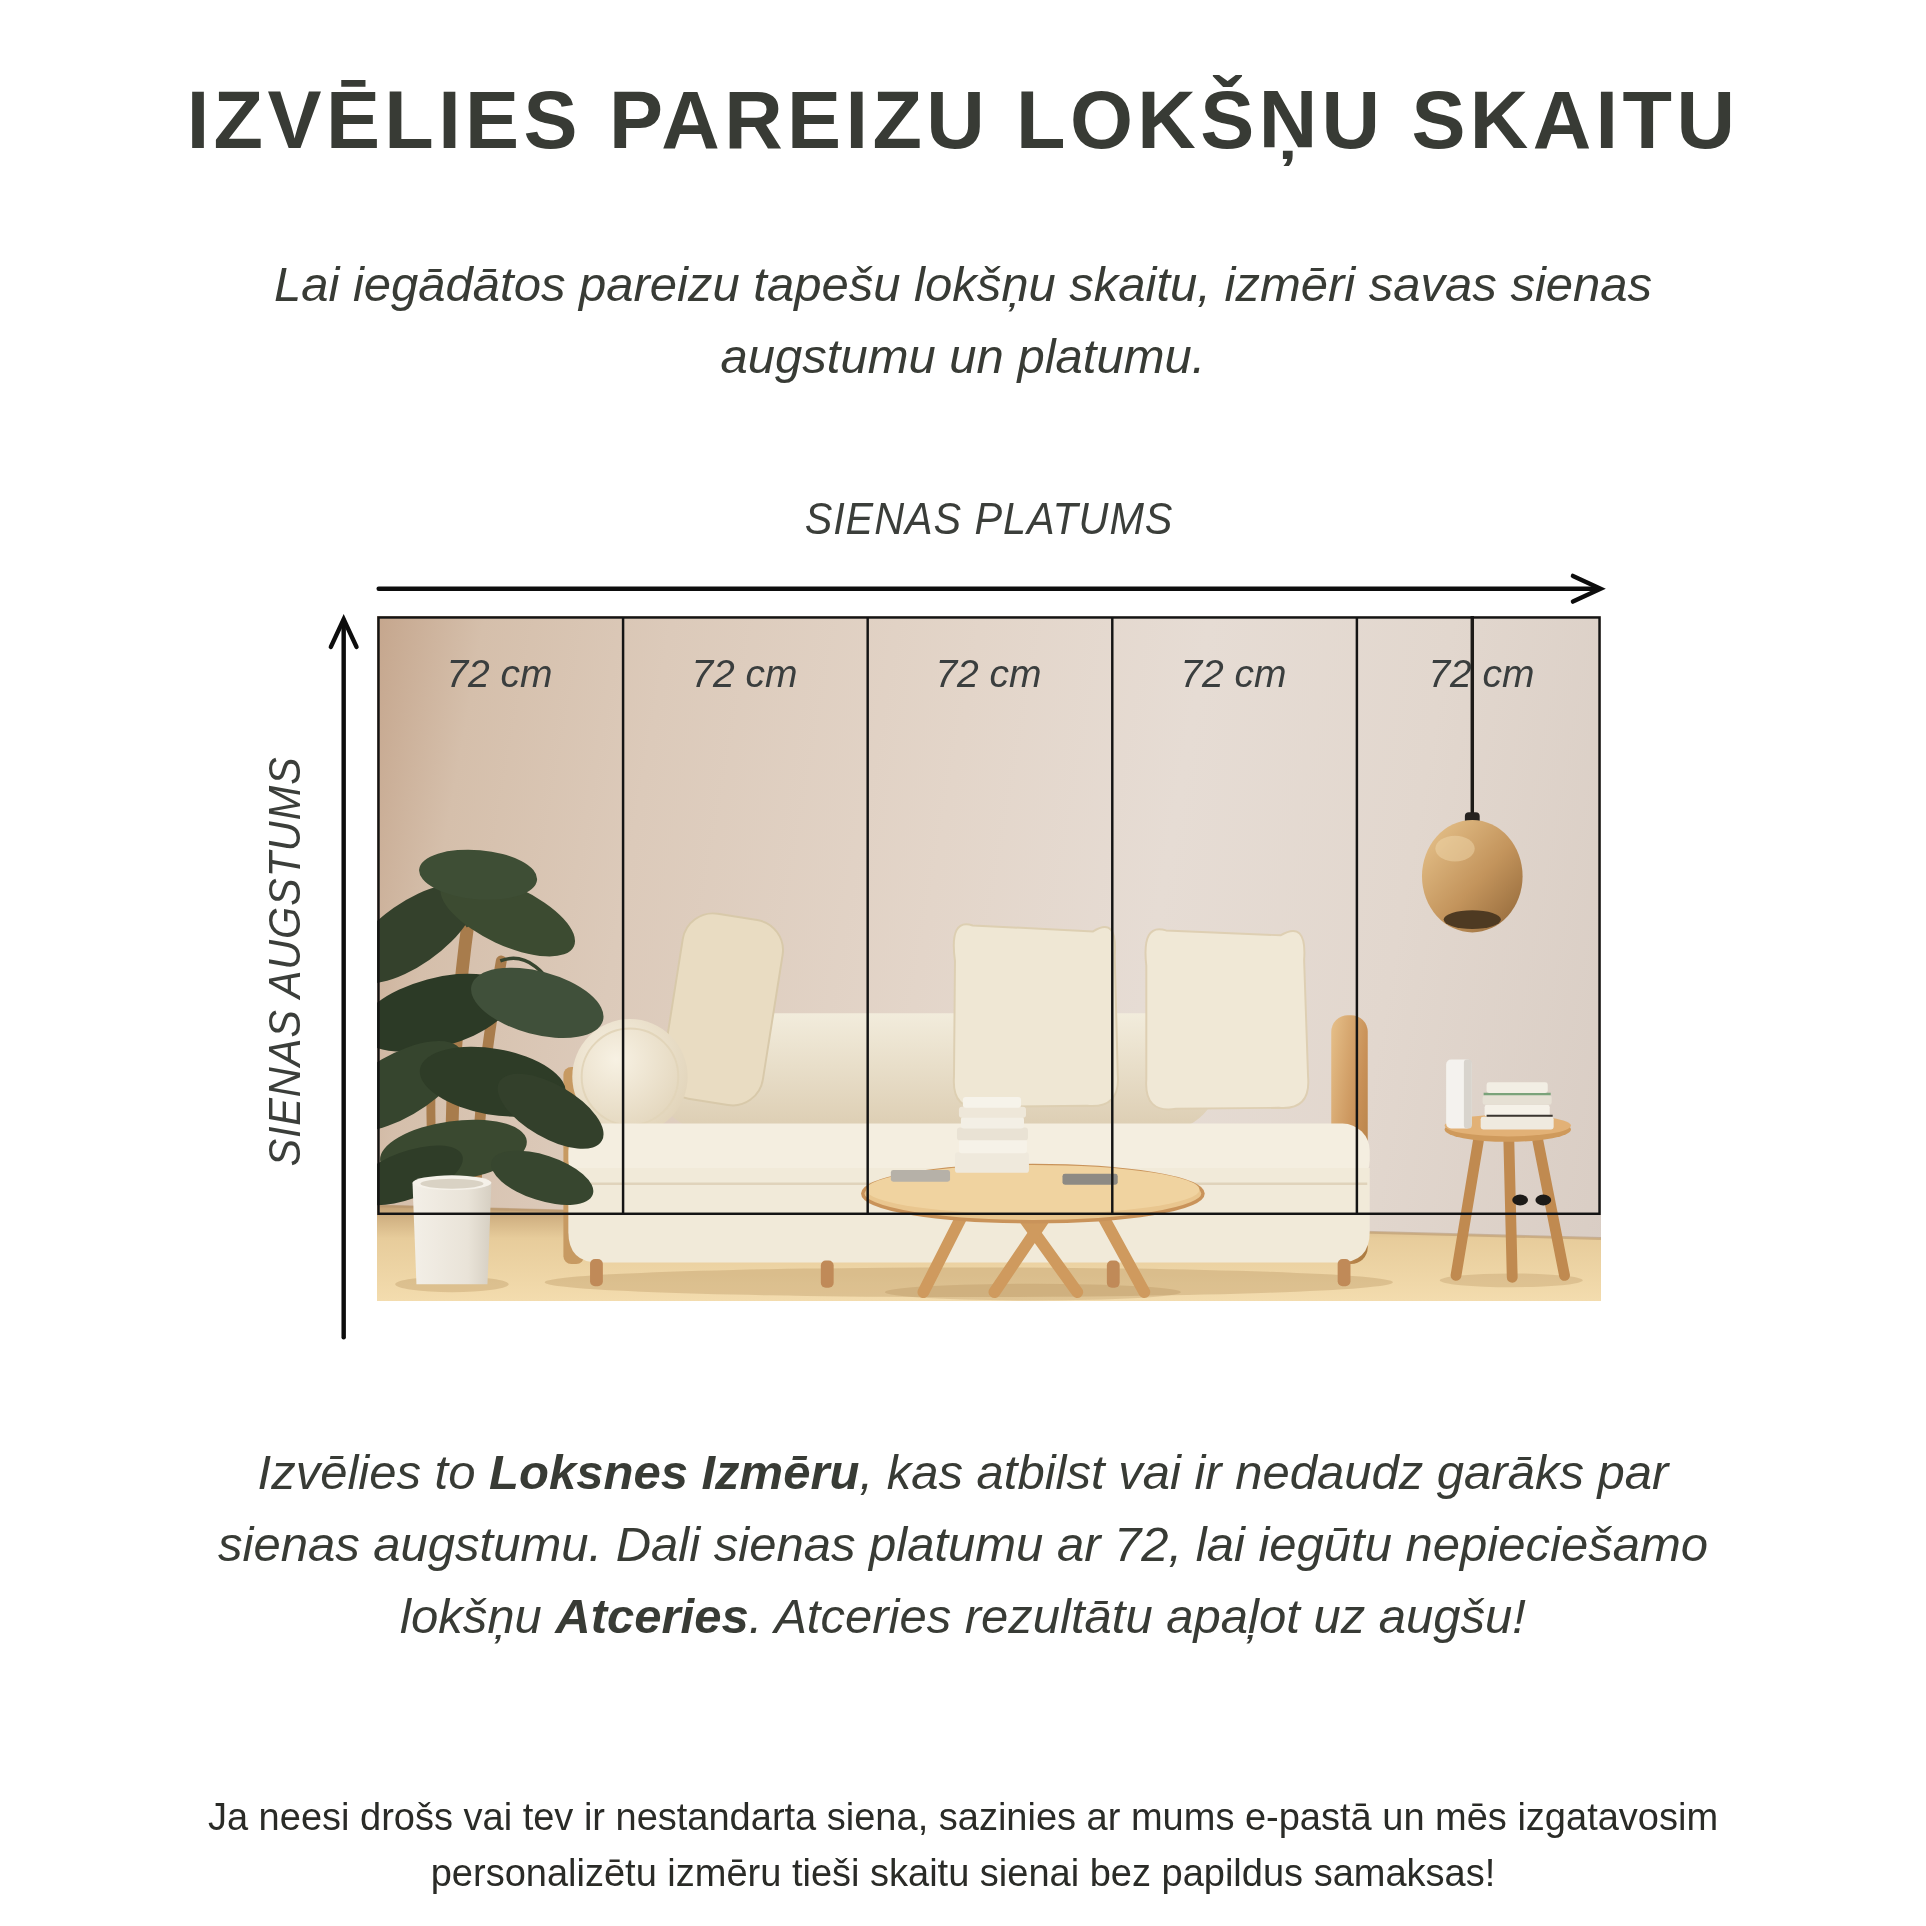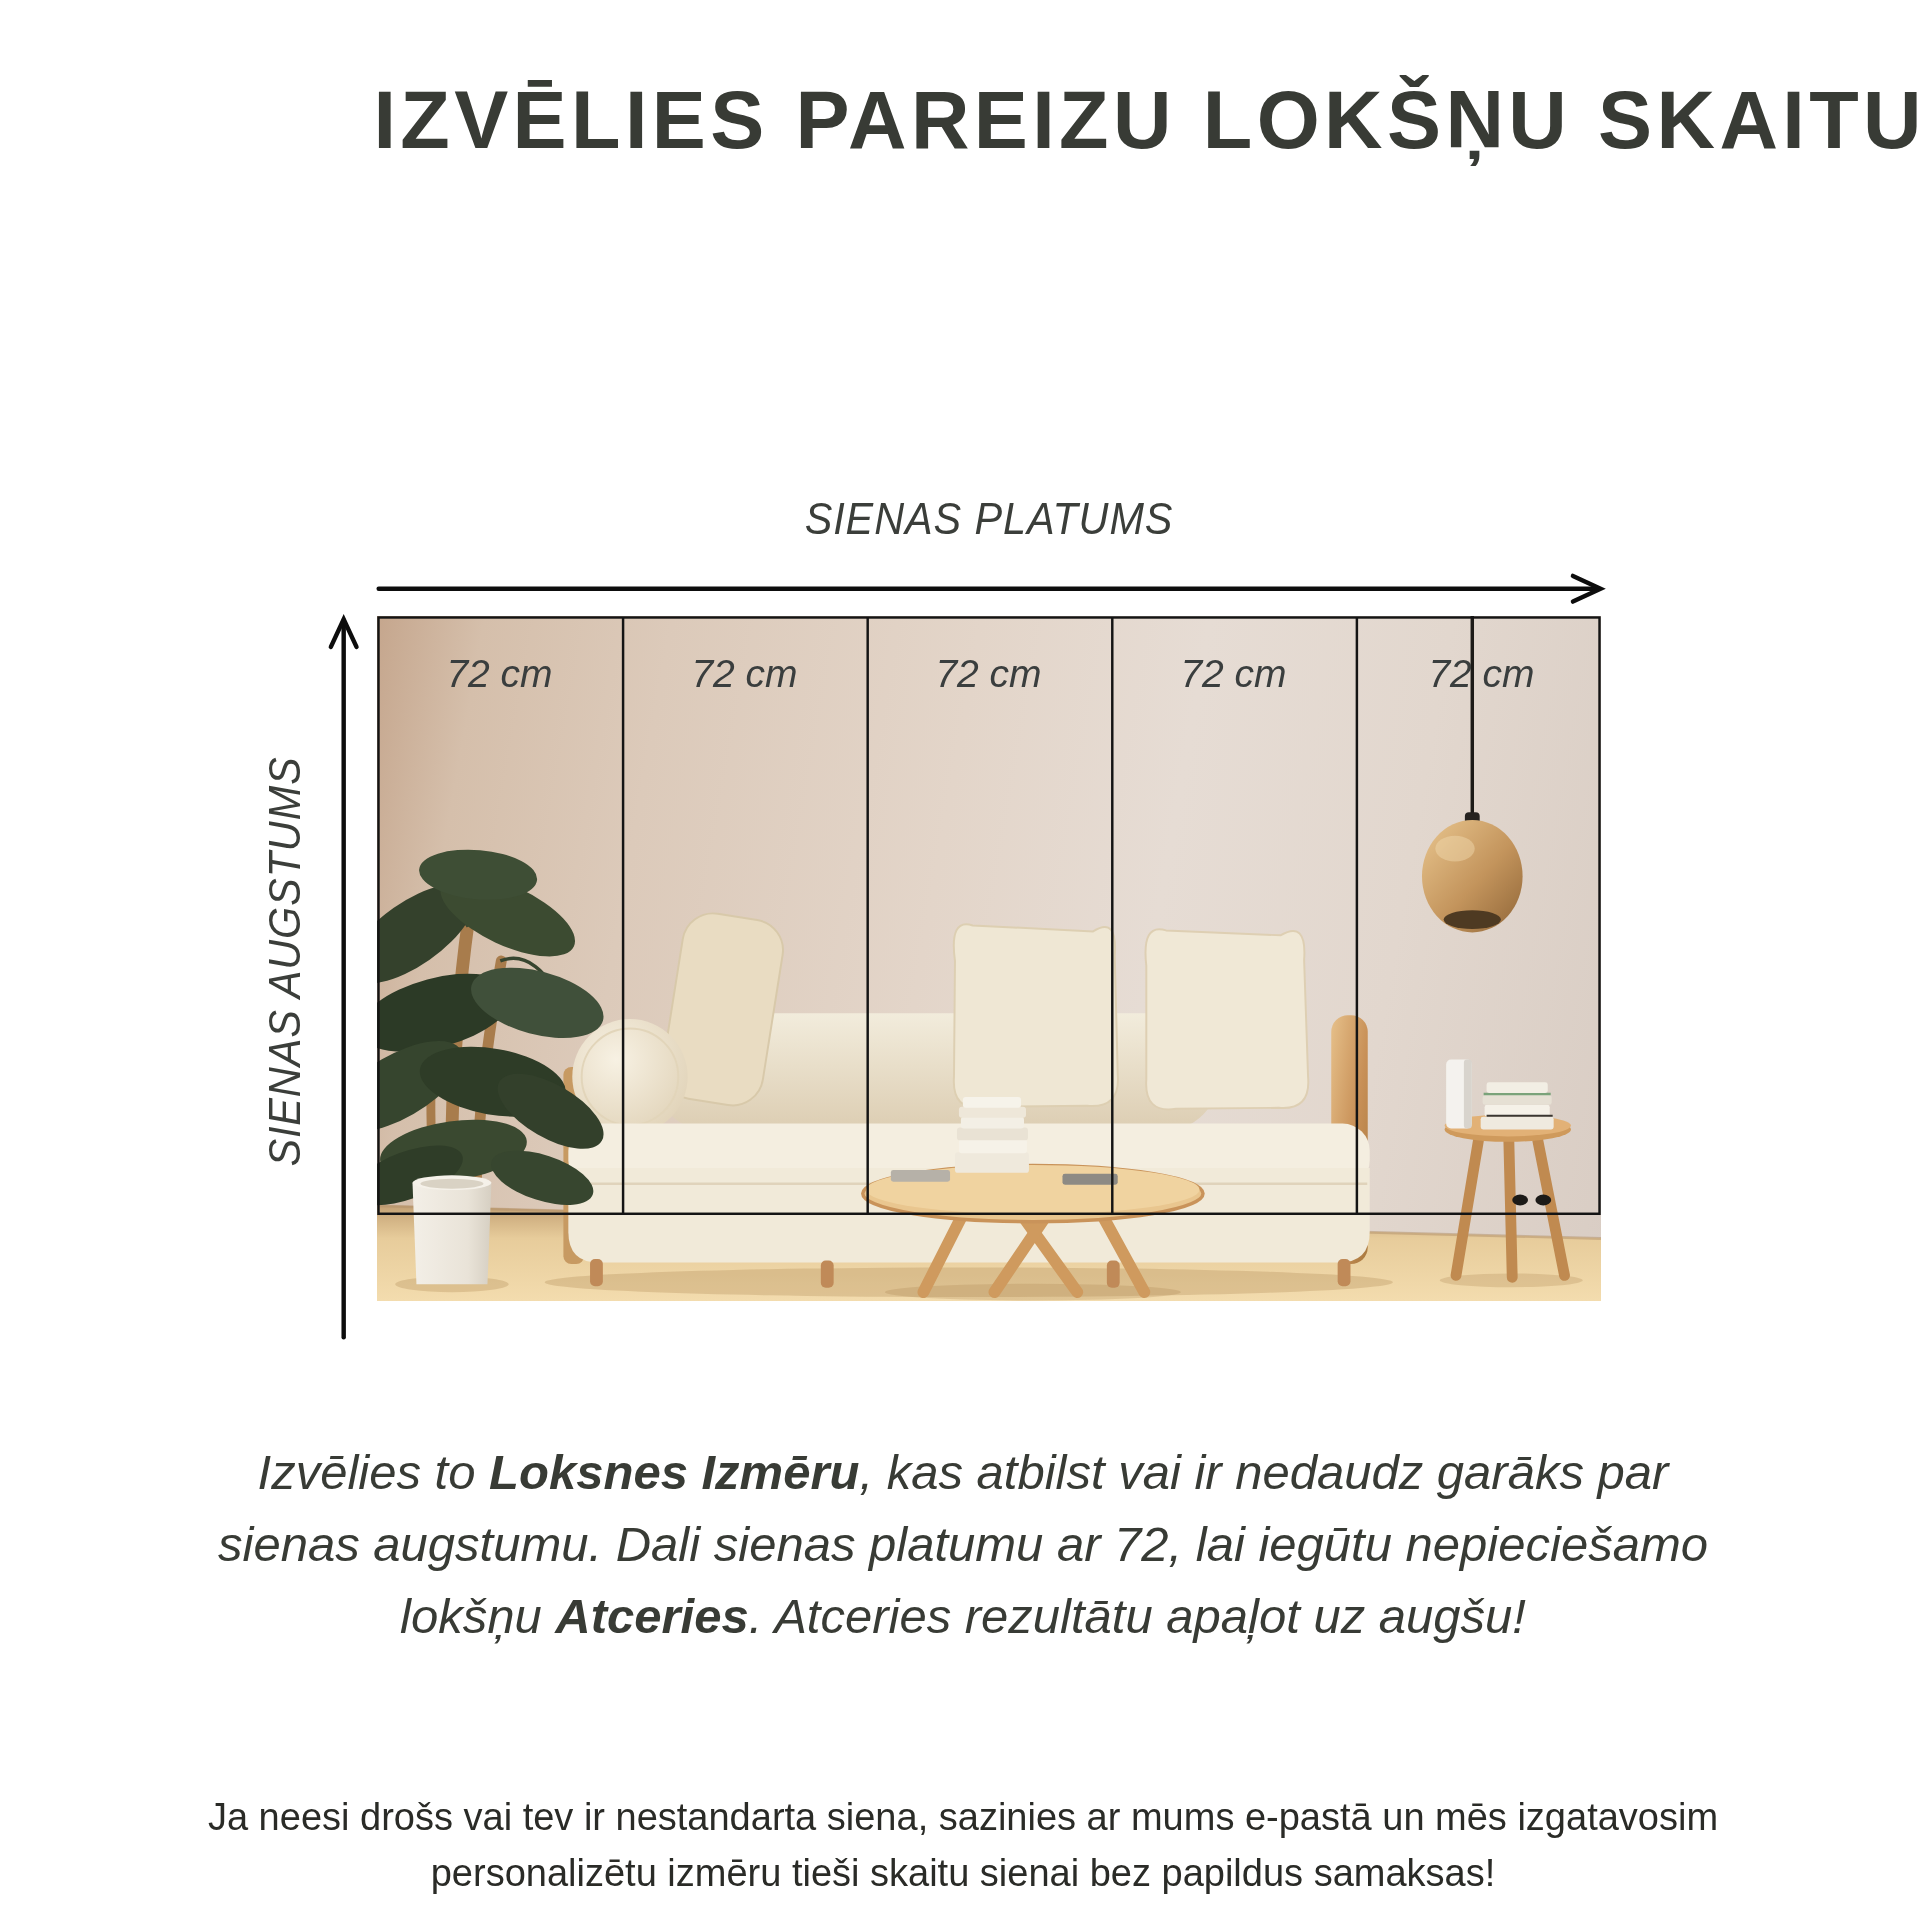--- a/index.html
+++ b/index.html
@@ -6,21 +6,21 @@
   .canvas{
     position:relative;
     width:1926px;height:1926px;
     background:#ffffff;
     font-family:"Liberation Sans", sans-serif;
     color:#383b35;
     overflow:hidden;
   }
   .title{
     position:absolute;left:0;top:74px;width:1926px;
-    text-align:right;
+    text-align:center;
     font-size:81px;font-weight:700;letter-spacing:4.4px;
     color:#383b35;white-space:nowrap;
   }
   .subtitle{
     position:absolute;left:0;top:249px;width:1926px;
     text-align:center;font-style:italic;
     font-size:49px;line-height:1.46;
     color:#383b35;white-space:pre-line;
   }
   .width-label{
@@ -64,20 +64,22 @@
     white-space:pre-line;
   }
 </style>
 </head>
 <body>
 
 <div class="canvas">
 
   <div class="title">IZVĒLIES PAREIZU LOKŠŅU SKAITU</div>
 
+  <div class="subtitle">Lai iegādātos pareizu tapešu lokšņu skaitu, izmēri savas sienas
+augstumu un platumu.</div>
 
   <div class="width-label">SIENAS PLATUMS</div>
   <div class="height-label">SIENAS AUGSTUMS</div>
 
   <svg class="arrow-svg" viewBox="0 0 3906 3906" aria-hidden="true">
     <g stroke="#0d0d0d" stroke-width="9" fill="none" stroke-linecap="round">
       <line x1="768" y1="1194" x2="3242" y2="1194"></line>
       <path d="M3190 1168 L3246 1194 L3190 1220"></path>
     </g>
     <g stroke="#0d0d0d" stroke-width="9" fill="none" stroke-linecap="round">

